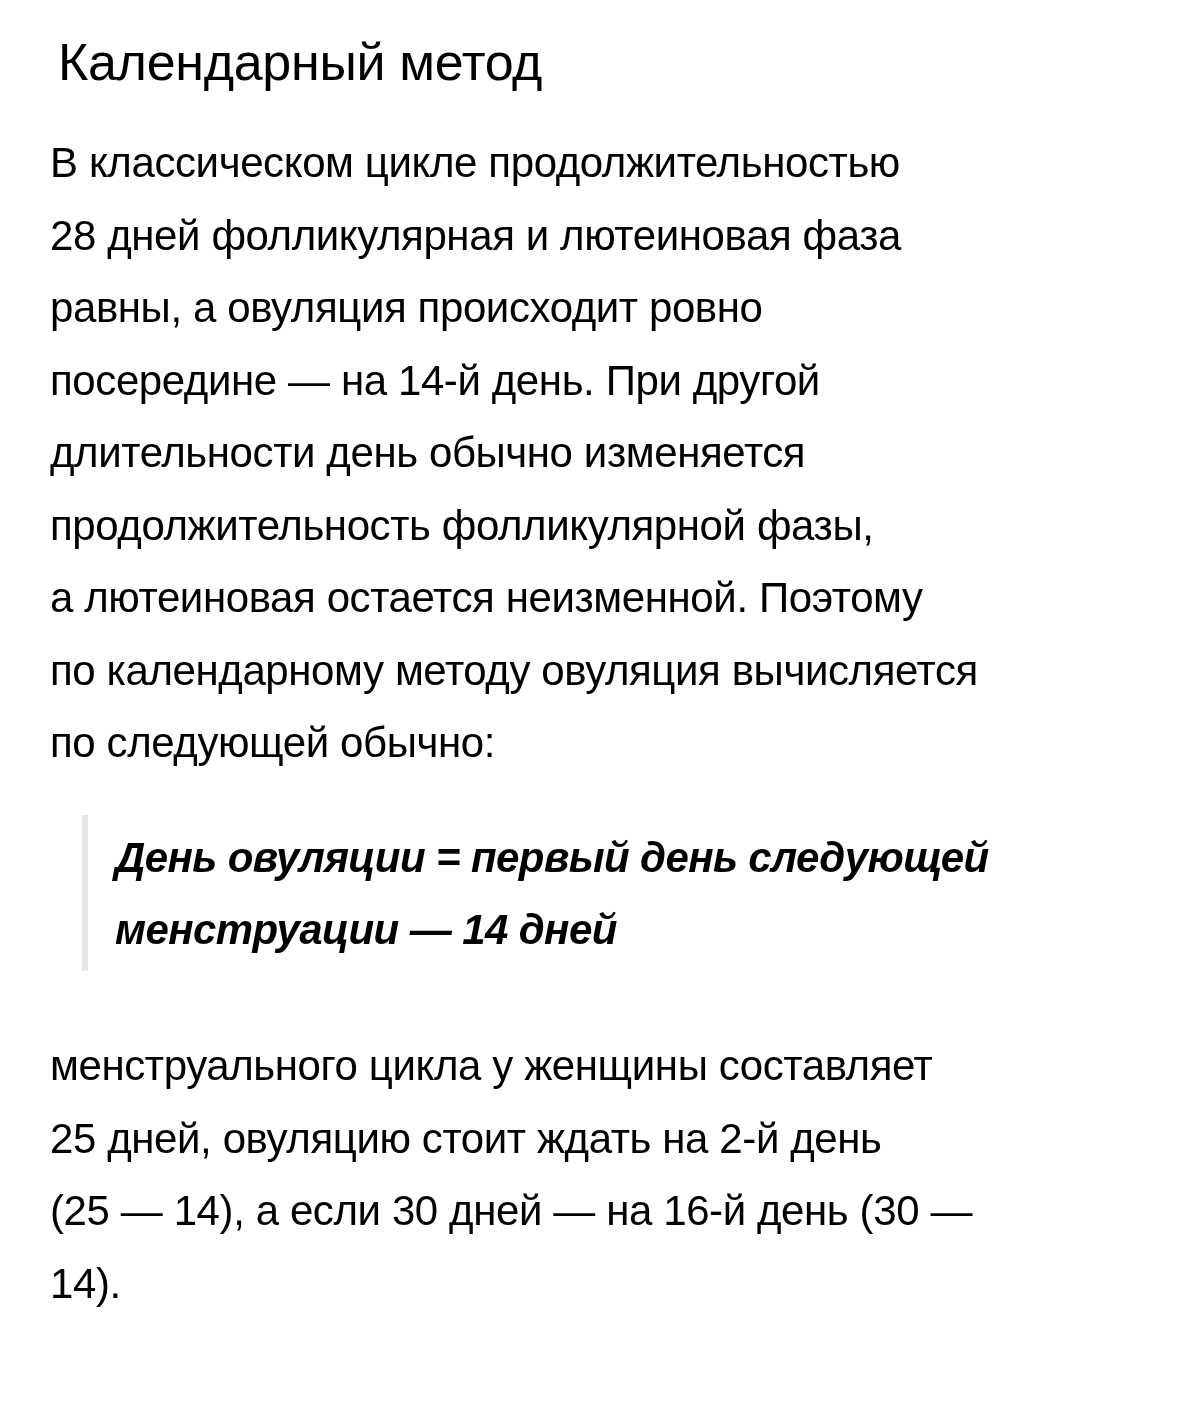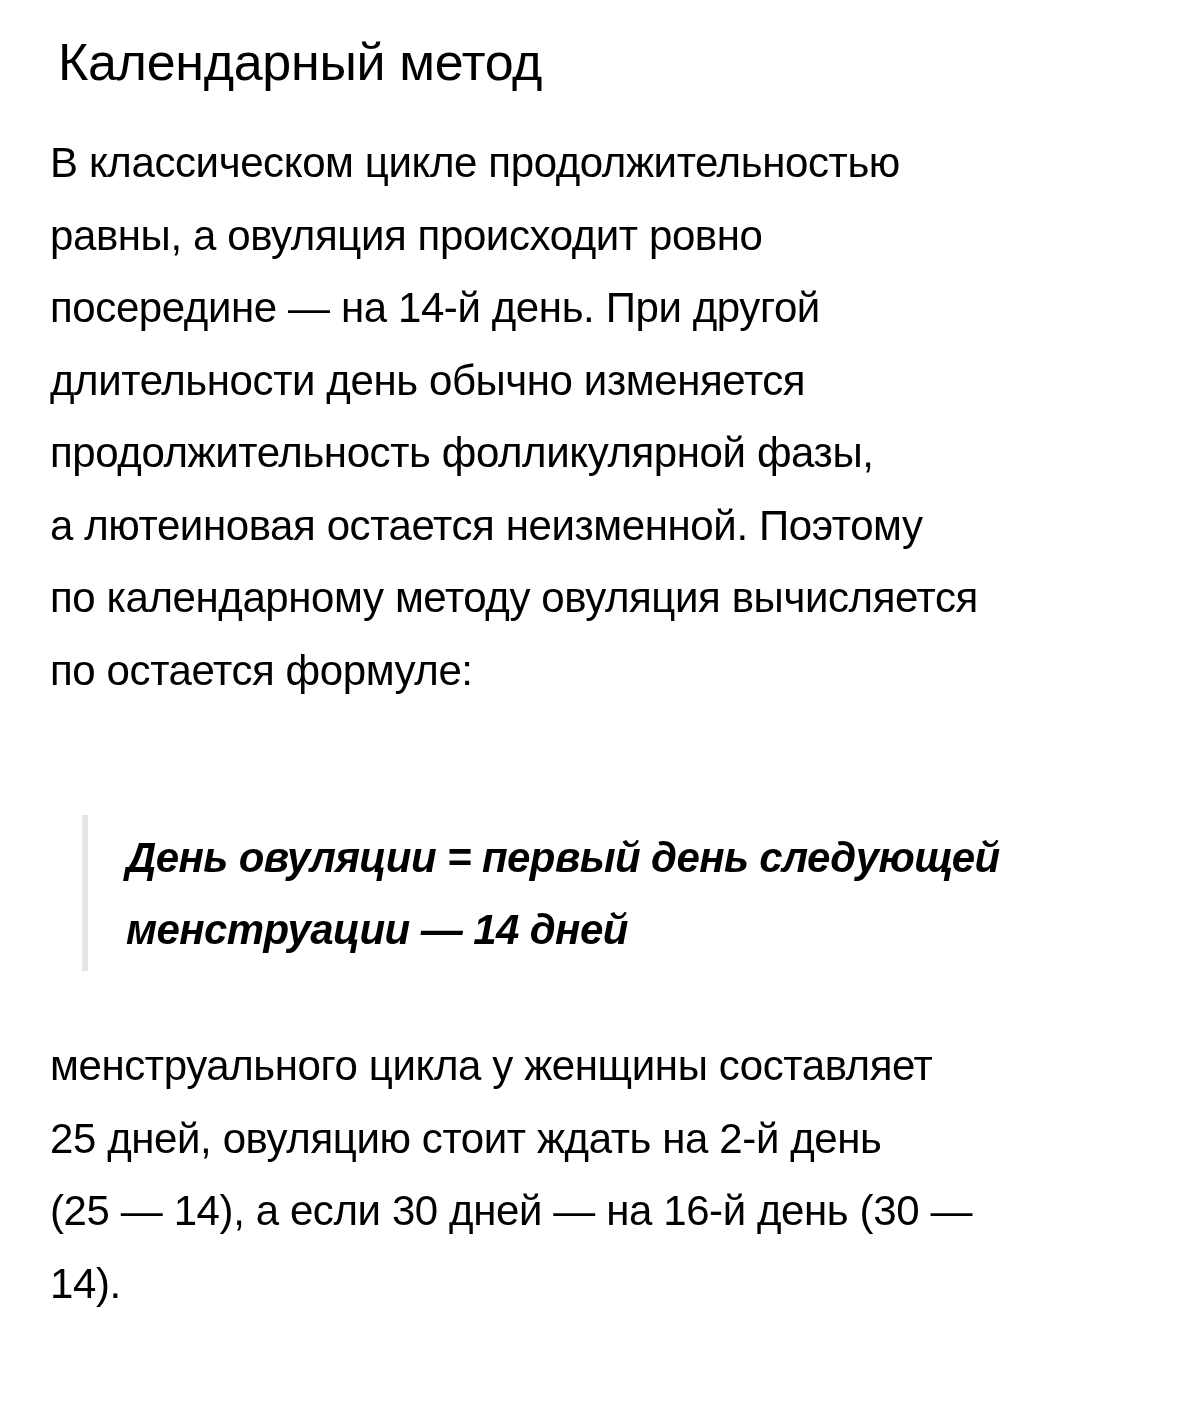--- a/index.html
+++ b/index.html
@@ -50,21 +50,21 @@
       position: absolute;
       left: 0;
       top: 799px;
       width: 1100px;
       height: 156px;
       border-left: 6px solid #e5e5e5;
       box-sizing: border-box;
     }
     .quote-text {
       position: absolute;
-      left: 38px;
+      left: 27px;
       top: 7px;
       margin: 0;
       font-size: 42px;
       line-height: 72px;
       font-weight: bold;
       font-style: italic;
       letter-spacing: -0.6px;
     }
     .quote-text .line {
       display: block;
@@ -73,27 +73,28 @@
   </style>
 </head>
 <body>
 
 <div class="article">
 
   <h2 class="heading">Календарный метод</h2>
 
   <p class="para para-1">
     <span class="line">В классическом цикле продолжительностью</span>
+    <span class="line">28 дней фолликулярная и лютеиновая фаза</span>
     <span class="line">равны, а овуляция происходит ровно</span>
     <span class="line">посередине — на 14-й день. При другой</span>
     <span class="line">длительности день обычно изменяется</span>
     <span class="line">продолжительность фолликулярной фазы,</span>
     <span class="line">а лютеиновая остается неизменной. Поэтому</span>
     <span class="line">по календарному методу овуляция вычисляется</span>
-    <span class="line">по остается формуле:</span>
+    <span class="line">по следующей обычно:</span>
   </p>
 
   <blockquote class="quote">
     <p class="quote-text">
       <span class="line">День овуляции = первый день следующей</span>
       <span class="line">менструации — 14 дней</span>
     </p>
   </blockquote>
 
   <p class="para para-2">

